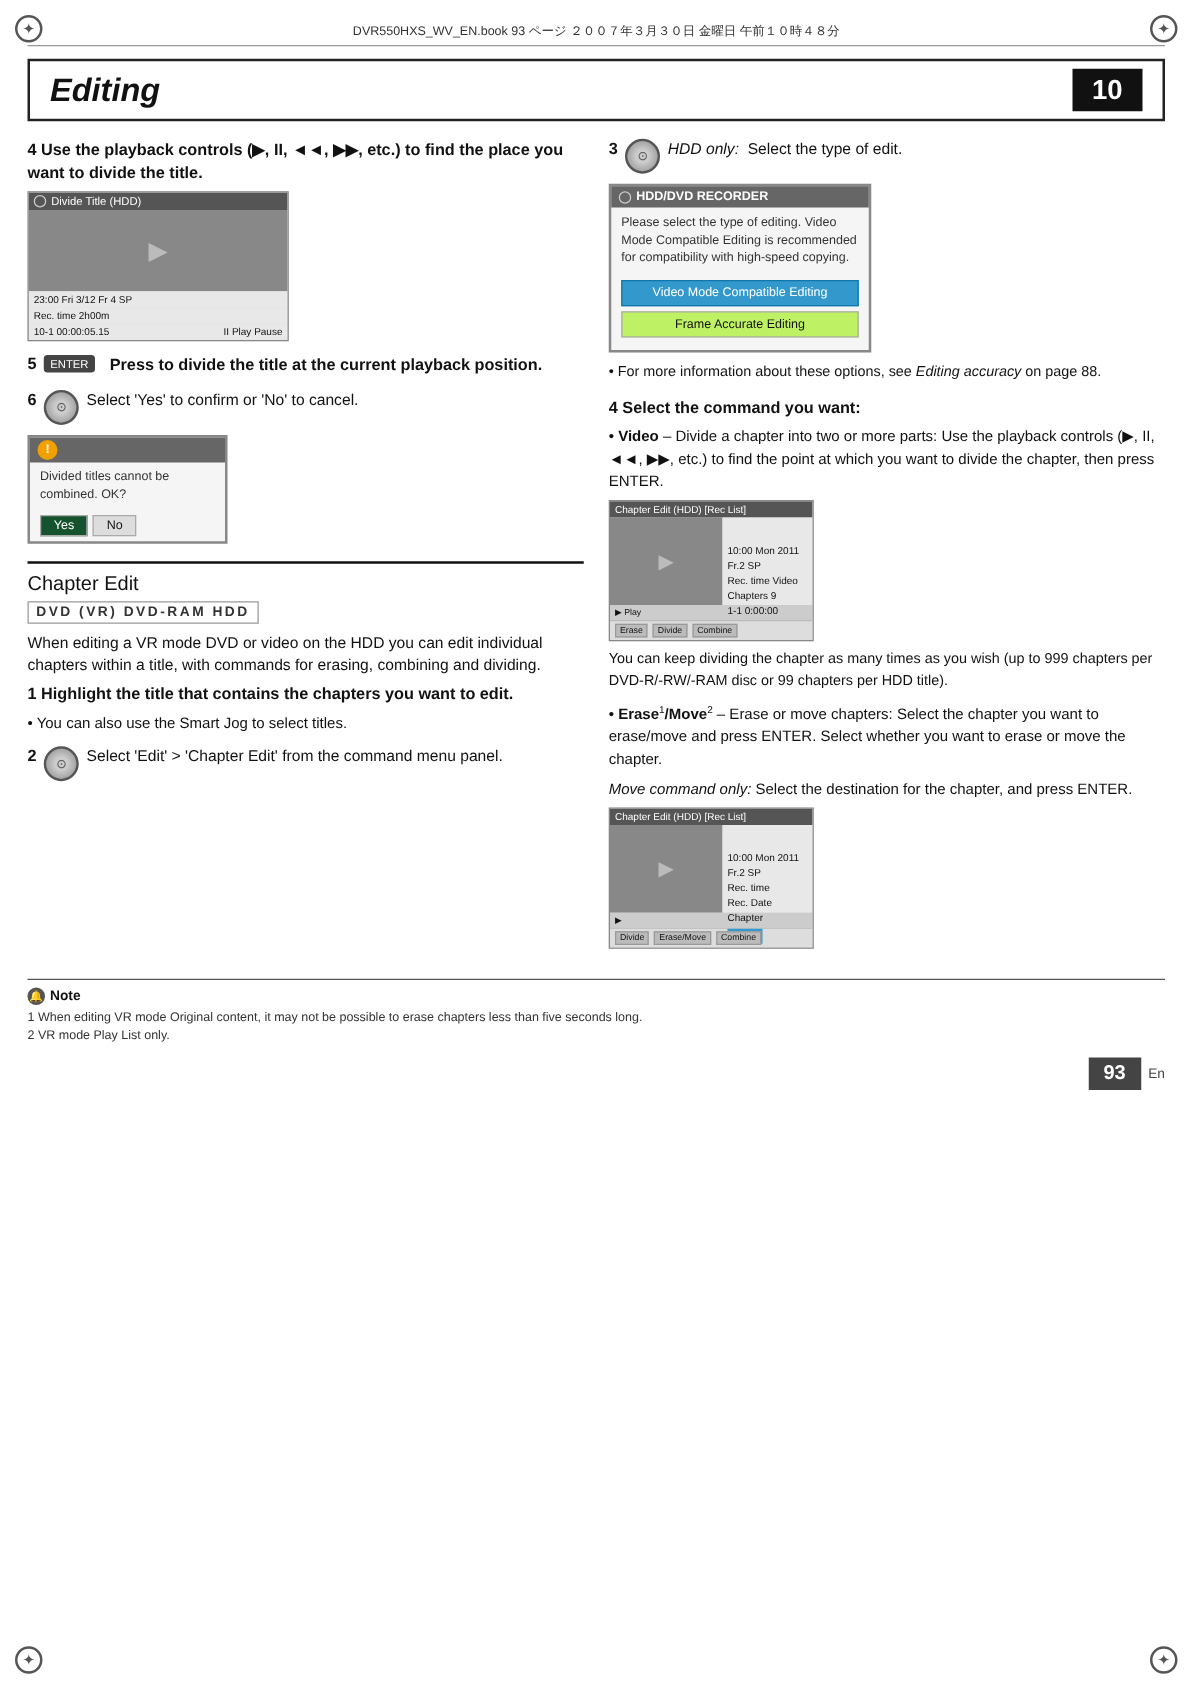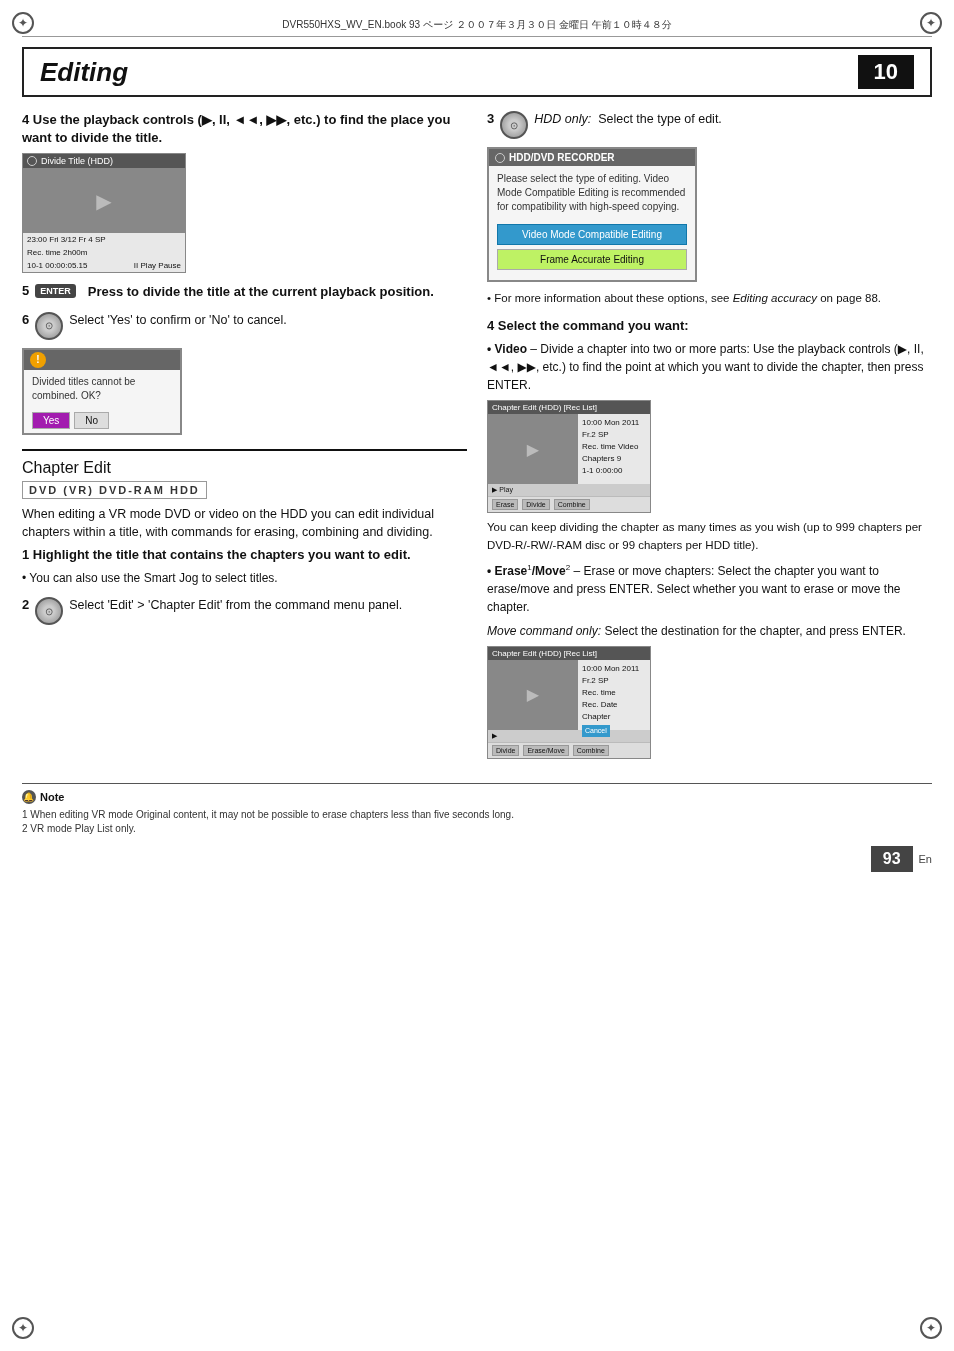--- a/index.html
+++ b/index.html
@@ -85,21 +85,21 @@
     .step-body {
       font-size: 12.5px;
       line-height: 1.5;
       margin-bottom: 4px;
     }
 
     
     .screen-mockup {
       border: 1.5px solid #888;
       background: #ddd;
-      width: 164px;
+      width: 209px;
       height: 120px;
       margin: 6px 0;
       position: relative;
       overflow: hidden;
     }
     .screen-inner {
       width: 100%;
       height: 100%;
       position: relative;
     }
@@ -145,21 +145,21 @@
     }
 
     
     .enter-btn-icon {
       display: inline-flex;
       align-items: center;
       justify-content: center;
       background: #444;
       color: #fff;
       font-size: 9px;
-      font-weight: bold;
+      font-weight: normal;
       padding: 2px 5px;
       border-radius: 3px;
       margin-right: 4px;
     }
 
     
     .step-with-icon {
       display: flex;
       align-items: flex-start;
       gap: 8px;
@@ -257,21 +257,21 @@
       gap: 4px;
       padding: 4px 8px;
     }
     .yesno-btn {
       padding: 2px 10px;
       border: 1px solid #aaa;
       background: #ddd;
       font-size: 10px;
     }
     .yesno-btn.selected {
-      background: #a21caf;
+      background: #14532d;
       color: #fff;
     }
 
     
     .chapter-screen {
       border: 1.5px solid #888;
       background: #ddd;
       width: 164px;
       margin: 6px 0;
       overflow: hidden;
@@ -291,21 +291,21 @@
       width: 90px;
       display: flex;
       align-items: center;
       justify-content: center;
       color: #bbb;
       font-size: 16px;
     }
     .cs-info {
       background: #e8e8e8;
       flex: 1;
-      padding: 3px 4px;
+      padding: 21px 4px;
       font-size: 8px;
       line-height: 1.5;
     }
     .cs-controls {
       background: #ccc;
       padding: 2px 4px;
       font-size: 7px;
       display: flex;
       align-items: center;
       gap: 4px;

